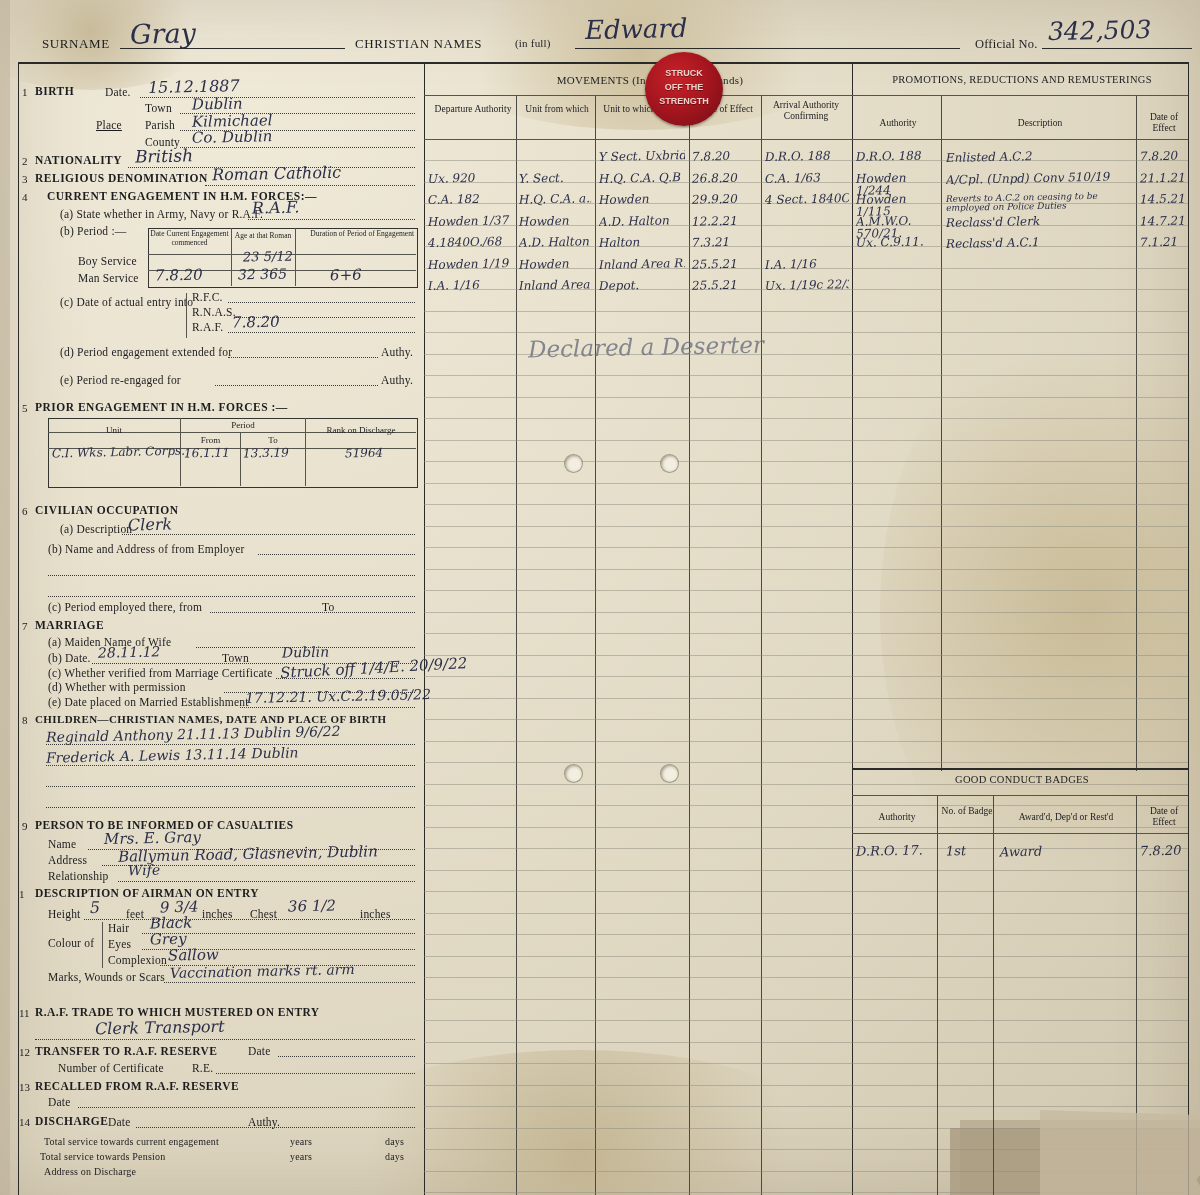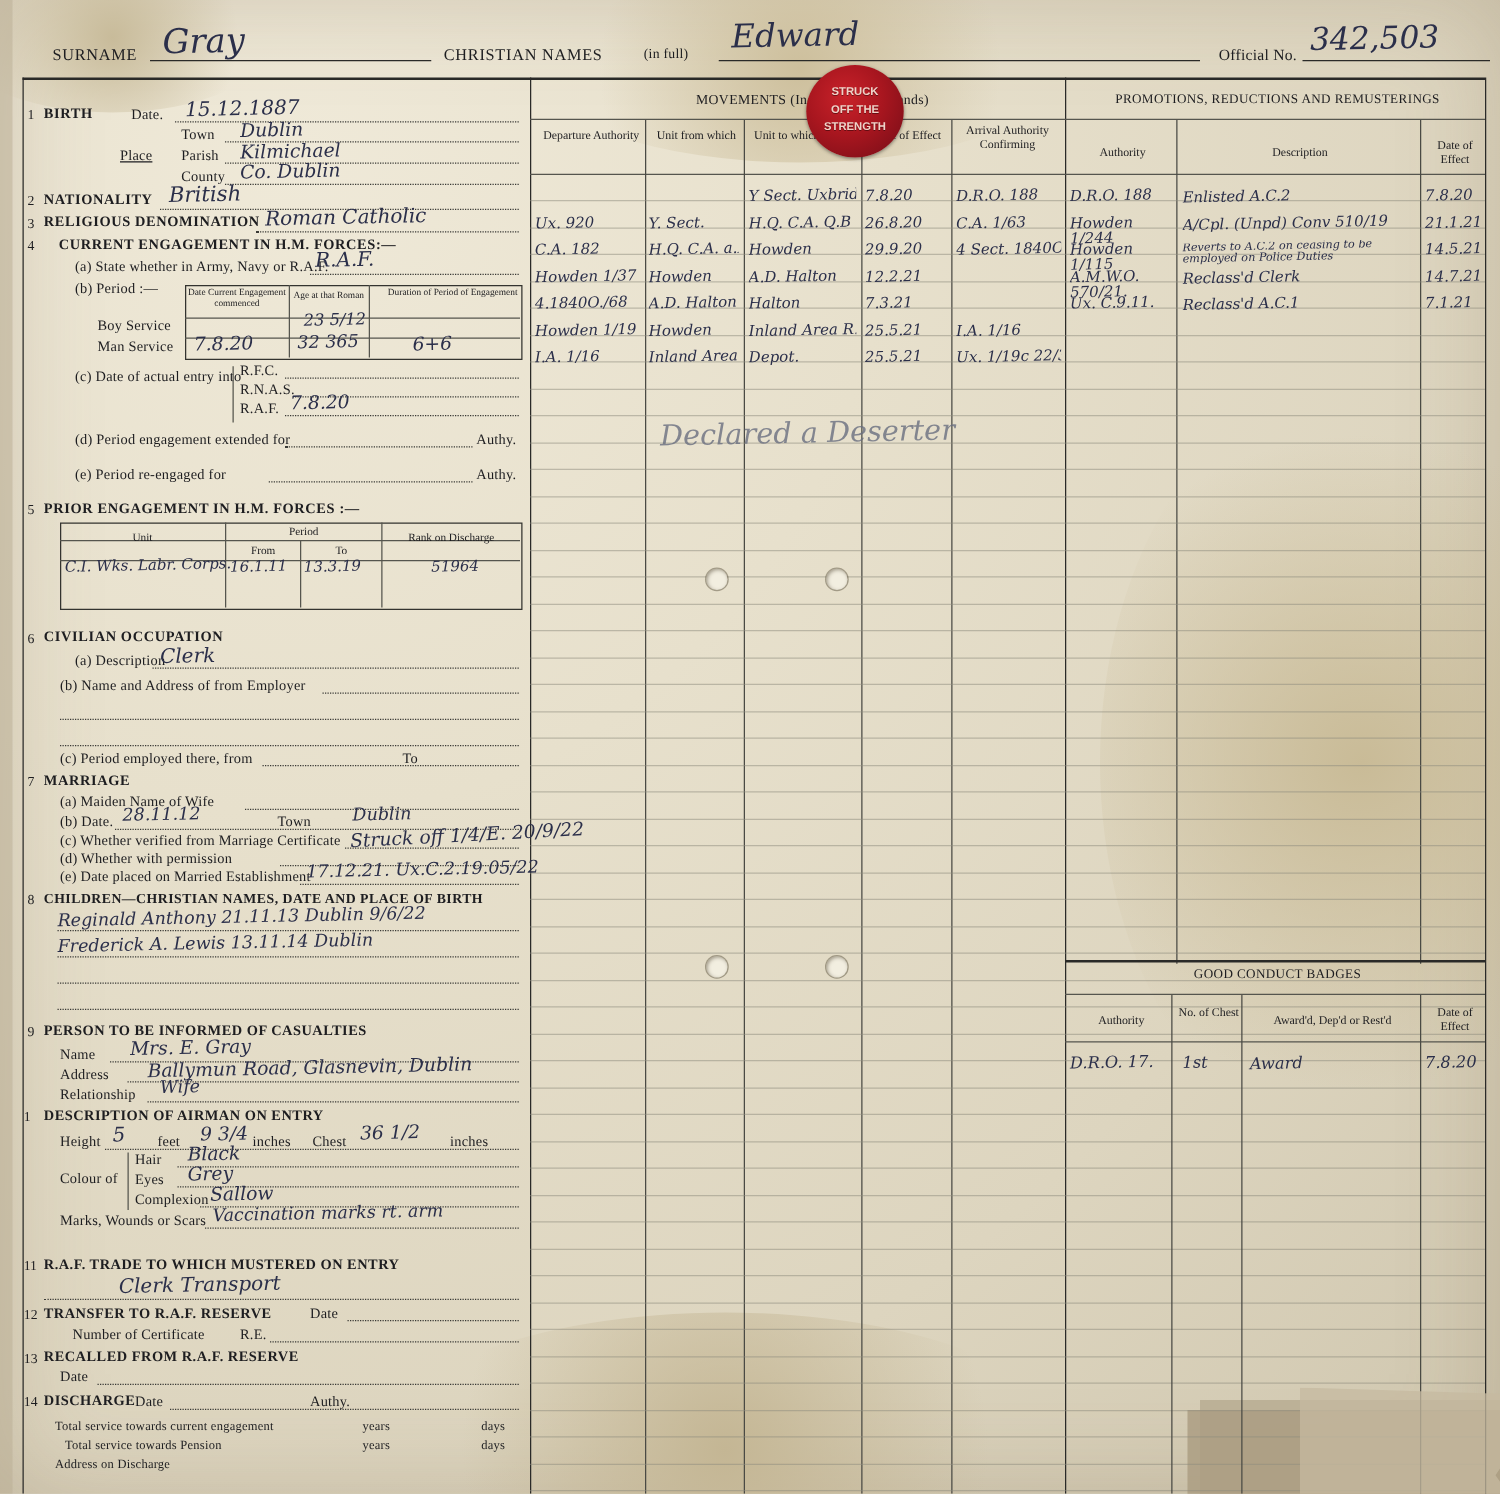--- a/index.html
+++ b/index.html
@@ -233,21 +233,21 @@
         <div class="pr hw" style="left: 856px; top: 236px; width: 82px; font-size: 12px; line-height: 1; white-space: normal; overflow: hidden;">Ux. C.9.11.</div>
         <div class="pr hw" style="left: 946px; top: 236px; width: 188px; font-size: 12px; line-height: 1; white-space: normal; overflow: hidden;">Reclass'd A.C.1</div>
         <div class="pr hw" style="left: 1140px; top: 236px; width: 46px; font-size: 12px; line-height: 1; white-space: normal; overflow: hidden;">7.1.21</div>
       </div>
 
     <div class="rule hline" style="left:852px;top:768px;width:336px;height:1.5px;"></div>
     <div class="pr hdrbig" style="left:856px;top:774px;width:332px;text-align:center;font-size:10.5px;">GOOD CONDUCT BADGES</div>
     <div class="rule hline thin" style="left:852px;top:795px;width:336px;"></div>
 
     <div class="pr hdr" style="left:856px;top:812px;width:82px;">Authority</div>
-    <div class="pr hdr" style="left:941px;top:806px;width:52px;">No. of Chest</div>
+    <div class="pr hdr" style="left:941px;top:806px;width:52px;">No. of Badge</div>
     <div class="pr hdr" style="left:996px;top:812px;width:140px;">Award'd, Dep'd or Rest'd</div>
     <div class="pr hdr" style="left:1140px;top:806px;width:48px;">Date of Effect</div>
     <div class="rule hline thin" style="left:852px;top:833px;width:336px;"></div>
 
     <div class="vgrid" style="left:937px;top:796px;height:399px;"></div>
     <div class="vgrid" style="left:993px;top:796px;height:399px;"></div>
     <div class="vgrid" style="left:1136px;top:796px;height:399px;"></div>
 
     <div id="good-conduct-entries">
         <div class="pr hw" style="left: 856px; top: 843px; width: 78px; font-size: 13px;">D.R.O. 17.</div>
@@ -460,21 +460,21 @@
 
     <div class="pr num" style="left:19px;top:1116px;">14</div>
     <div class="pr lbl" style="left:35px;top:1115px;font-weight:bold;letter-spacing:.4px;">DISCHARGE</div>
     <div class="pr lbl" style="left:108px;top:1116px;">Date</div>
     <div class="pr lbl" style="left:248px;top:1116px;">Authy.</div>
     <div class="pr dots" style="left:136px;top:1127px;width:279px;"></div>
 
     <div class="pr lbl sm" style="left:44px;top:1136px;">Total service towards current engagement</div>
     <div class="pr lbl sm" style="left:290px;top:1136px;">years</div>
     <div class="pr lbl sm" style="left:385px;top:1136px;">days</div>
-    <div class="pr lbl sm" style="left:52px;top:1151px;">Total service towards Pension</div>
+    <div class="pr lbl sm" style="left:40px;top:1151px;">Total service towards Pension</div>
     <div class="pr lbl sm" style="left:290px;top:1151px;">years</div>
     <div class="pr lbl sm" style="left:385px;top:1151px;">days</div>
     <div class="pr lbl sm" style="left:44px;top:1166px;">Address on Discharge</div>
 
     <div class="hole" style="left:565px;top:455px;"></div>
     <div class="hole" style="left:661px;top:455px;"></div>
     <div class="hole" style="left:565px;top:765px;"></div>
     <div class="hole" style="left:661px;top:765px;"></div>
 
     <div id="seal">

